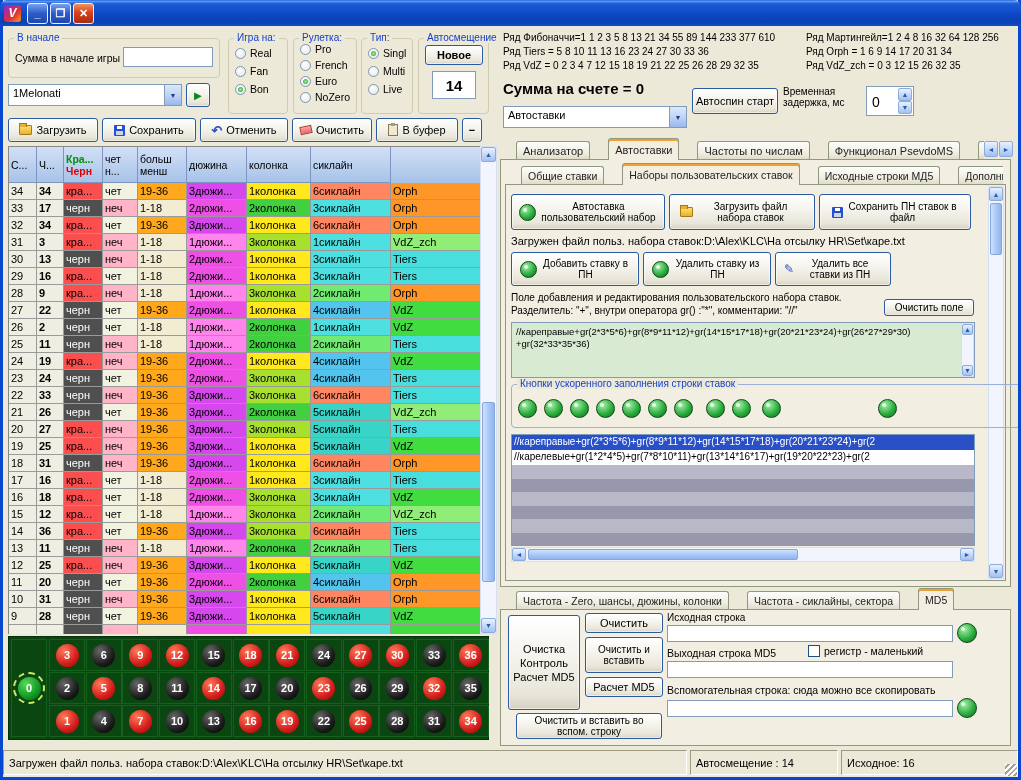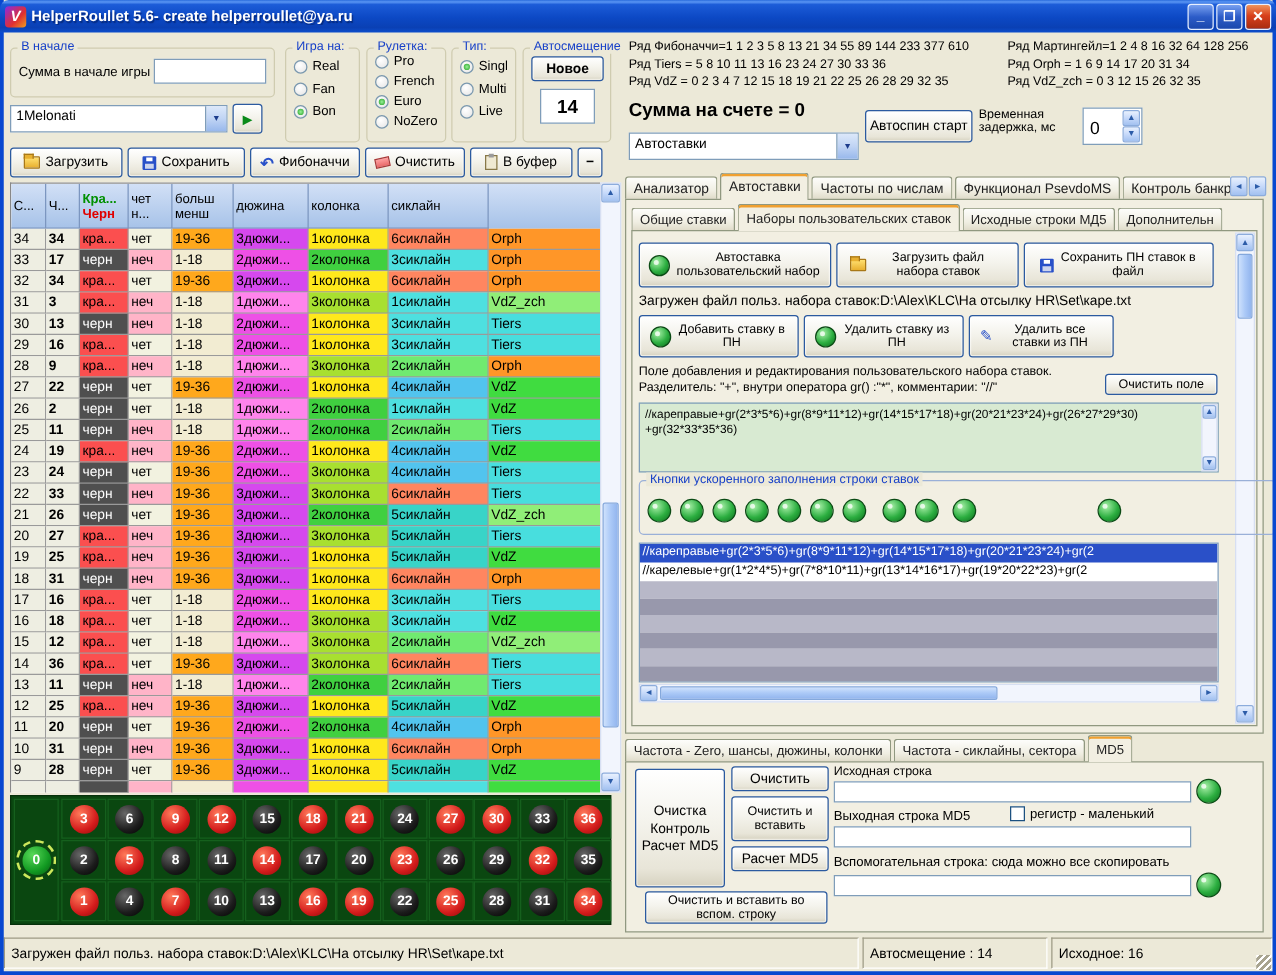--- a/index.html
+++ b/index.html
@@ -36,21 +36,21 @@
     background:linear-gradient(180deg,#dce8fa,#c0d4f4 50%,#98b8ec); color:#1c3c8c; font-size:7px; }
   .radio { position:absolute; display:flex; align-items:center; gap:4px; font-size:10.5px; white-space:nowrap; }
   .rb { width:11px; height:11px; border-radius:50%; border:1px solid #7a98af; background:radial-gradient(circle at 40% 35%,#ffffff,#e4e4e4); display:flex; }
   .radio.sel .rb::after { content:""; width:5px; height:5px; border-radius:50%; margin:auto; background:radial-gradient(#9af09a,#1e9e1e); }
   .checkbox { width:12px; height:12px; border:1px solid #1c5180; background:#fff; display:inline-block; }
 
   
   .tabbar { position:absolute; display:flex; align-items:flex-end; }
   .tab { height:19px; padding:0 6px; display:flex; align-items:center; white-space:nowrap; font-size:11px;
     background:linear-gradient(180deg,#fdfdfb,#f0eee2 60%,#ddd9c6); border:1px solid #909880; border-bottom:none;
-    border-radius:3px 3px 0 0; margin-right:2px; color:#222; }
+    border-radius:3px 3px 0 0; margin-right:2px; color:#222;margin-left:16px; }
   .tab.active { height:22px; background:#f2efe2; box-shadow:inset 0 2px 0 #f0a030; position:relative; z-index:3; }
   .panel { position:absolute; border:1px solid #909880; background:#f2efe2; }
 
   
   .sb-track { position:absolute; background:#f2f5fd; border:1px solid #d7dff2; }
   .sb-btn { position:absolute; background:linear-gradient(180deg,#e9f1fe,#c6d9fa 50%,#a2c1f0); border:1px solid #8cacdc; border-radius:2px;
     color:#2c5ca8; font-size:7px; display:flex; align-items:center; justify-content:center; }
   .sb-thumb { position:absolute; background:linear-gradient(90deg,#cee1fc,#abc9f7 50%,#92b5ee); border:1px solid #84a8dc; border-radius:2px; }
   .sb-thumb.h { background:linear-gradient(180deg,#cee1fc,#abc9f7 50%,#92b5ee); }
 
@@ -111,21 +111,20 @@
   .stripe.light { background:#b8b8c8; } .stripe.dark { background:#9898ac; }
 
   .series-line { position:absolute; font-size:10px; white-space:nowrap; overflow:hidden; }
   .btn2l { font-size:10px; line-height:11px; }
 </style>
 </head>
 <body>
 
 <div id="titlebar">
   <span class="logo">V</span>
-  <span class="t-text">HelperRoullet 5.6- create helperroullet@ya.ru</span>
   <span class="cap-btn cap-blue">_</span>
   <span class="cap-btn cap-blue">❐</span>
   <span class="cap-btn cap-red">✕</span>
 </div>
 <div id="frame"></div>
 
 <div class="grp" style="left:8px;top:38px;width:212px;height:40px">
   <span class="grp-title">В начале</span>
   <span class="lbl" style="left:6px;top:13px;font-size:10.5px">Сумма в начале игры</span>
   <input class="input" style="left: 114px; top: 8px; width: 90px; height: 20px;" value="">
@@ -200,21 +199,21 @@
 <div class="btn" style="left:8px;top:118px;width:90px;height:24px">
   <span class="ic ic-folder"></span>
     <span>Загрузить</span>
   </div>
 <div class="btn" style="left:102px;top:118px;width:94px;height:24px">
   <span class="ic ic-floppy"></span>
     <span>Сохранить</span>
   </div>
 <div class="btn" style="left:200px;top:118px;width:88px;height:24px">
   <span class="ic ic-undo">↶</span>
-    <span>Фибоначчи</span>
+    <span>Отменить</span>
   </div>
 <div class="btn" style="left:292px;top:118px;width:80px;height:24px">
   <span class="ic ic-eraser"></span>
     <span>Очистить</span>
   </div>
 <div class="btn" style="left:376px;top:118px;width:82px;height:24px">
   <span class="ic ic-clip"></span>
     <span>В буфер</span>
   </div>
 <div class="btn" style="left:462px;top:118px;width:20px;height:24px;font-weight:bold">−</div>

